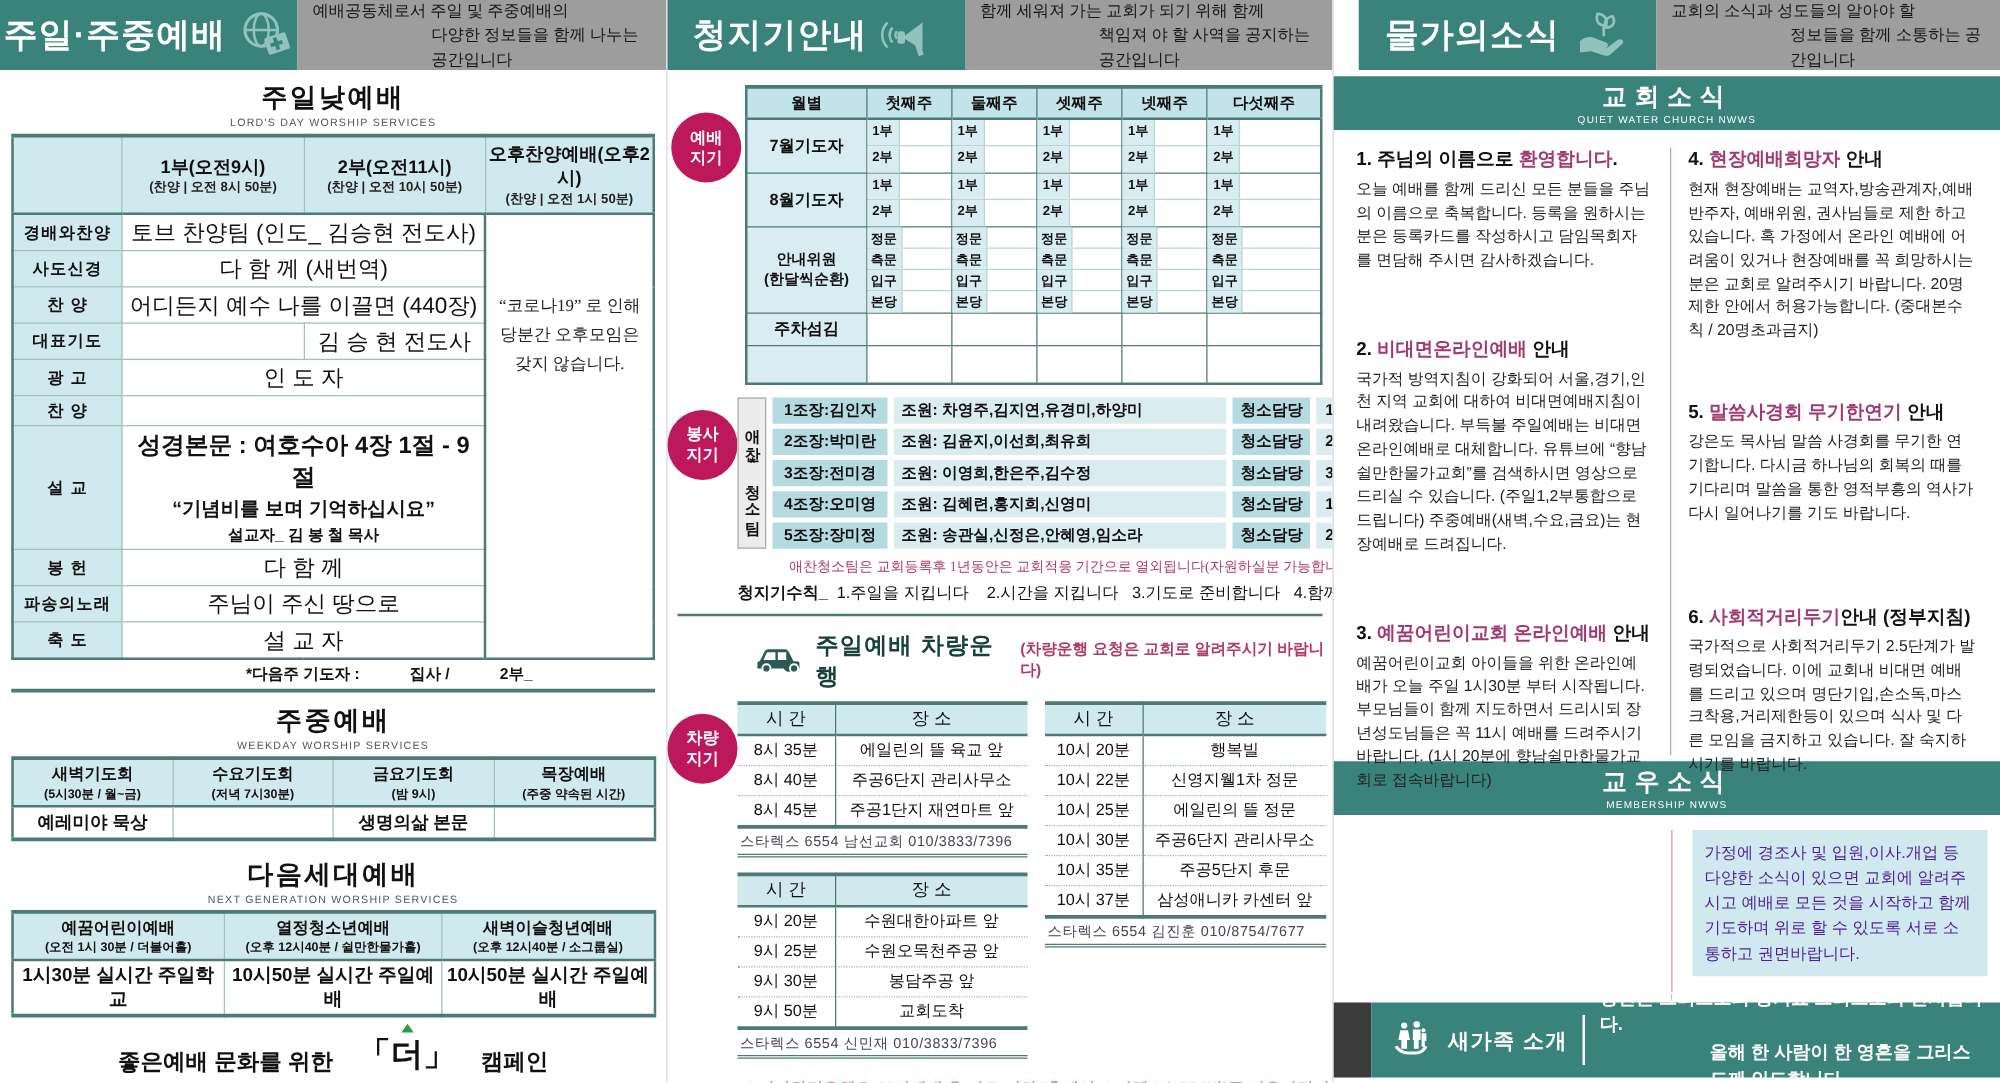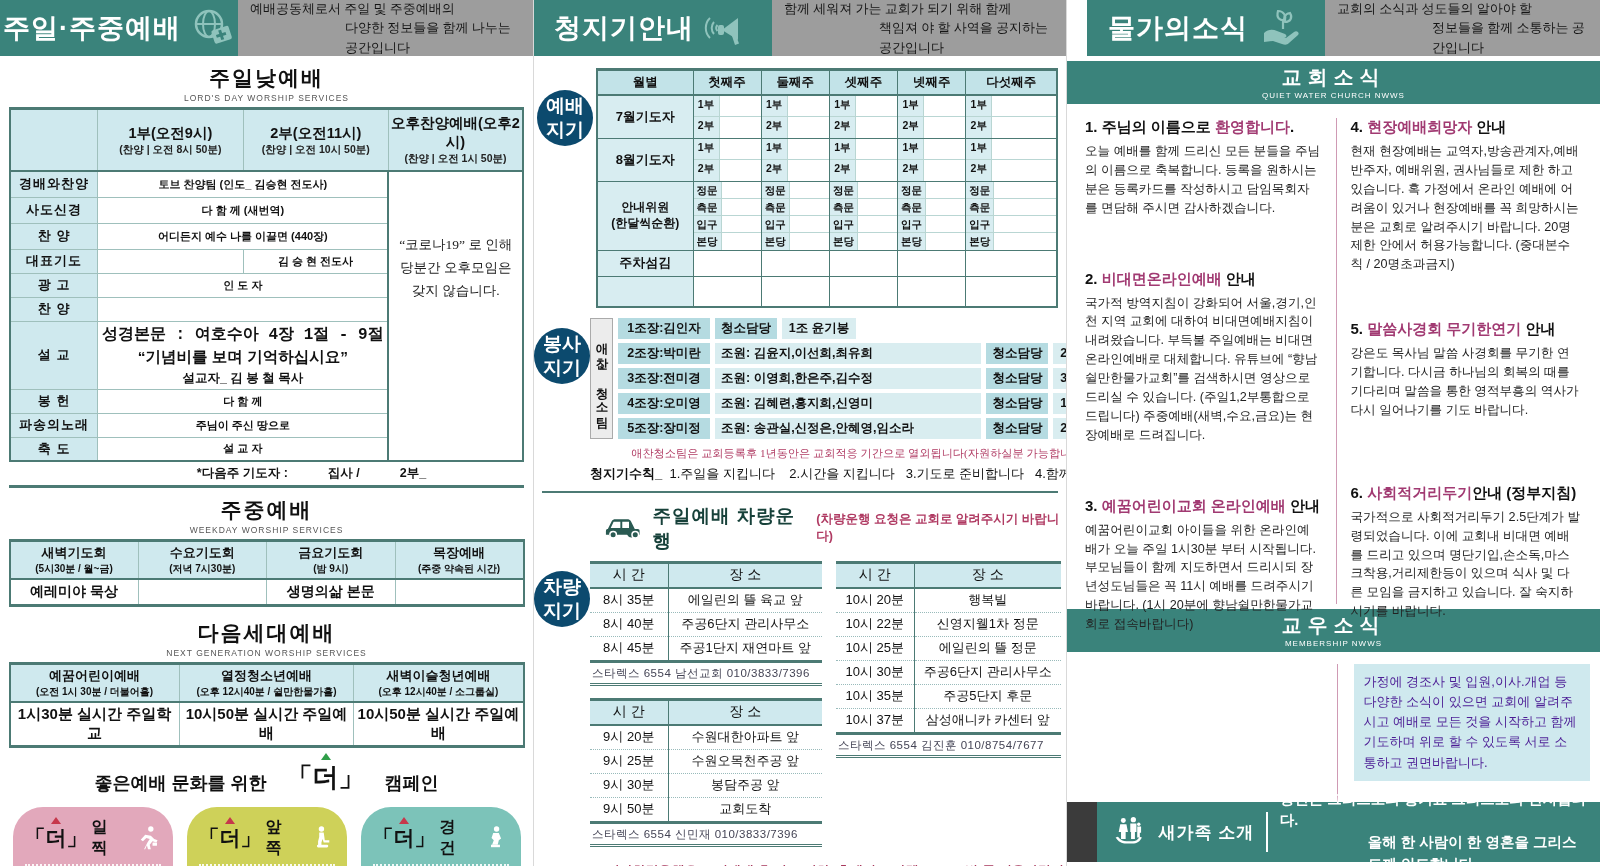--- a/index.html
+++ b/index.html
@@ -24,24 +24,24 @@
   .sec-title { text-align:center; margin-top:8px; }
   .sec-title .big { font-size:21px; font-weight:bold; letter-spacing:2px; }
   .sec-title .eng { font-size:8.5px; color:#555; letter-spacing:1px; margin-top:1px; }
 
   table.sun { border-collapse:collapse; width:515px; margin:4px auto 0 auto; border:2px solid #4c7a74; border-top:3px solid #4c7a74; }
   table.sun td { border:1px solid #9fc0bc; font-size:13px; text-align:center; vertical-align:middle; padding:2px 3px; }
   table.sun tr.head td { background:#cfe9ee; border-bottom:2px solid #4c7a74; padding:4px 2px; }
   table.sun .h1 { font-weight:bold; font-size:14.5px; }
   table.sun .h2 { font-size:10.5px; font-weight:bold; color:#222; }
   table.sun td.lbl { background:#cfe9ee; font-weight:bold; width:88px; font-size:13px; letter-spacing:1px; }
-  table.sun td.val { font-weight:bold; font-size:11px; }
+  table.sun td.val { font-weight:normal; font-size:18px; }
   table.sun td.c1 { width:146px; } table.sun td.c2 { width:146px; }
   table.sun td.corona { width:135px; font-family:"Liberation Serif",serif; font-size:13.5px; line-height:1.7; vertical-align:top; padding-top:62px; border-left:2px solid #4c7a74; color:#222; }
-  .sermon-l1 { font-weight:bold; font-size:16px;font-family:Liberation Mono, monospace; }
+  .sermon-l1 { font-weight:bold; font-size:19px; }
   .sermon-l2 { font-weight:bold; font-size:15.5px; margin:2px 0; }
   .sermon-l3 { font-weight:bold; font-size:12.5px; }
   .next-prayer { width:515px; margin:0 auto; border-bottom:3px solid #4c7a74; display:flex; gap:40px; padding:3px 0 3px 90px; font-size:12.5px; font-weight:bold;justify-content:center; }
 
   table.simple { border-collapse:collapse; width:516px; margin:4px auto 12px auto; border:2px solid #4c7a74; border-top:3px solid #4c7a74; border-bottom:3px solid #4c7a74; }
   table.simple td { border:1px solid #9fc0bc; text-align:center; padding:2px; }
   table.simple tr.head td { background:#cfe9ee; border-bottom:2px solid #4c7a74; }
   table.simple .h1 { font-weight:bold; font-size:13px; }
   table.simple .h2 { font-size:10px; font-weight:bold; }
   table.simple td.cell { font-weight:bold; font-size:14px; height:26px; }
@@ -60,21 +60,21 @@
   .card-name { font-weight:bold; font-size:16px; letter-spacing:2px; }
   .card-top svg { margin-left:auto; }
   .dots { border-bottom:2px dotted rgba(255,255,255,.9); margin:5px 0 4px 0; }
   .card-headrow { display:flex; gap:6px; align-items:flex-start; }
   .num { color:#fff; font-weight:bold; font-size:30px; line-height:1; }
   .card-heads { color:#a8274d; font-weight:bold; font-size:13px; line-height:1.25; padding-top:1px; }
 
   
   .mid-sec { display:flex; }
   .gutter { width:62px; display:flex; justify-content:center; }
-  .badge { width:56px; height:56px; border-radius:50%; background:#0c4a6e; color:#fff; font-weight:bold; font-size:19px; display:flex; align-items:center; justify-content:center; text-align:center; line-height:1.25; }
+  .badge { width:56px; height:56px; border-radius:50%; background:#be185d; color:#fff; font-weight:bold; font-size:13px; display:flex; align-items:center; justify-content:center; text-align:center; line-height:1.25; }
   .mid-content { flex:1; padding-right:8px; }
 
   table.grid { border-collapse:collapse; width:100%; margin-top:6px; border:2px solid #4c7a74; border-top:3px solid #4c7a74; }
   table.grid td { border:1px solid #4c7a74; padding:0; vertical-align:top; }
   table.grid tr.head td { background:#c2e3e8; font-weight:bold; font-size:12.5px; text-align:center; padding:3px 0; border-bottom:2px solid #4c7a74; }
   table.grid td.glabel { background:#d8edf1; font-weight:bold; font-size:13px; text-align:center; vertical-align:middle; width:96px; line-height:1.3; }
   .mini { display:flex; border-bottom:1px solid #b9d6d3; height:21px; }
   .mini.last { border-bottom:none; }
   .mini.g { height:17px; }
   .chip { background:#d8edf1; border-right:1px solid #b9d6d3; font-size:10.5px; font-weight:bold; padding:2px 3px 0 3px; min-width:26px; text-align:center; }
@@ -592,20 +592,21 @@
     <div class="gutter">
         <div class="badge prewrap" style="margin-top:20px">봉사
 지기</div>
       </div>
     <div class="mid-content">
       <div class="team-wrap">
         <div class="vlabel">애찬*청소팀</div>
         <div class="team-rows">
           <div class="srv-row">
               <span class="leader">1조장:김인자</span>
+              <span class="members">조원:  차영주,김지연,유경미,하양미</span>
               <span class="duty">청소담당</span>
               <span class="team">1조  윤기봉</span>
             </div>
           <div class="srv-row">
               <span class="leader">2조장:박미란</span>
               <span class="members">조원:  김윤지,이선희,최유희</span>
               <span class="duty">청소담당</span>
               <span class="team">2조  김우식</span>
             </div>
           <div class="srv-row">

